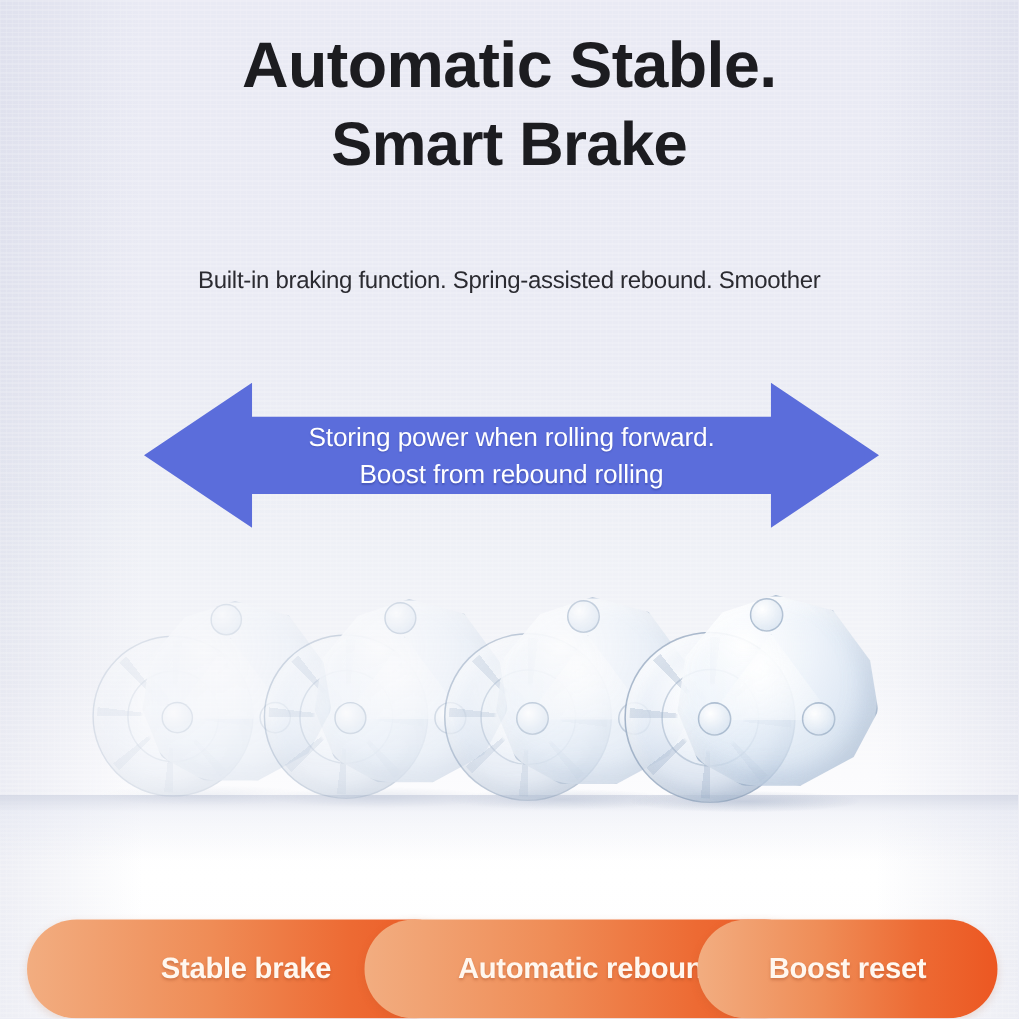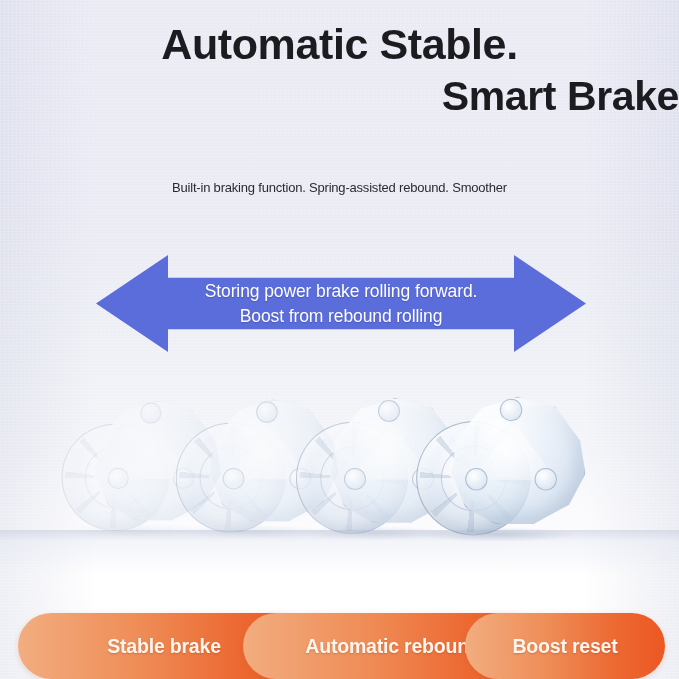--- a/index.html
+++ b/index.html
@@ -47,27 +47,27 @@
   .headline {
     position:absolute; left:0; right:0; top:18px;
     text-align:center;
     color:#1c1c20;
     font-weight:bold;
     font-size:43px;
     line-height:52px;
     letter-spacing:-.4px;
     font-stretch:condensed;
   }
-  .headline .l2 { display:block; font-size:41px;text-align:right; }
+  .headline .l2 { display:block; font-size:41px; }
 
   .subhead {
     position:absolute; left:0; right:0; top:175px;
     text-align:center;
     color:#2b2b31;
-    font-size:13px;
+    font-size:16px;
     line-height:26px;
     letter-spacing:-.2px;
   }
 
   
   .arrow-wrap {
     position:absolute;
     left:96px; top:252px;
     width:490px; height:103px;
   }
@@ -242,21 +242,21 @@
   <div class="headline">
     <span>Automatic Stable.</span>
     <span class="l2">Smart Brake</span>
   </div>
 
   <div class="subhead">Built-in braking function. Spring-assisted rebound. Smoother</div>
 
   <div class="arrow-wrap">
     <div class="arrow-shape"></div>
     <div class="arrow-text">
-      <div>Storing power brake rolling forward.</div>
+      <div>Storing power when rolling forward.</div>
       <div>Boost from rebound rolling</div>
     </div>
   </div>
 
   <div class="stage">
     <div class="floor"></div>
     <div id="units">
         <div class="unit" style="left: 52px; opacity: 0.34; transform: scale(0.96); z-index: 1;">
           <div class="shade"></div>
           <div class="wheel">

